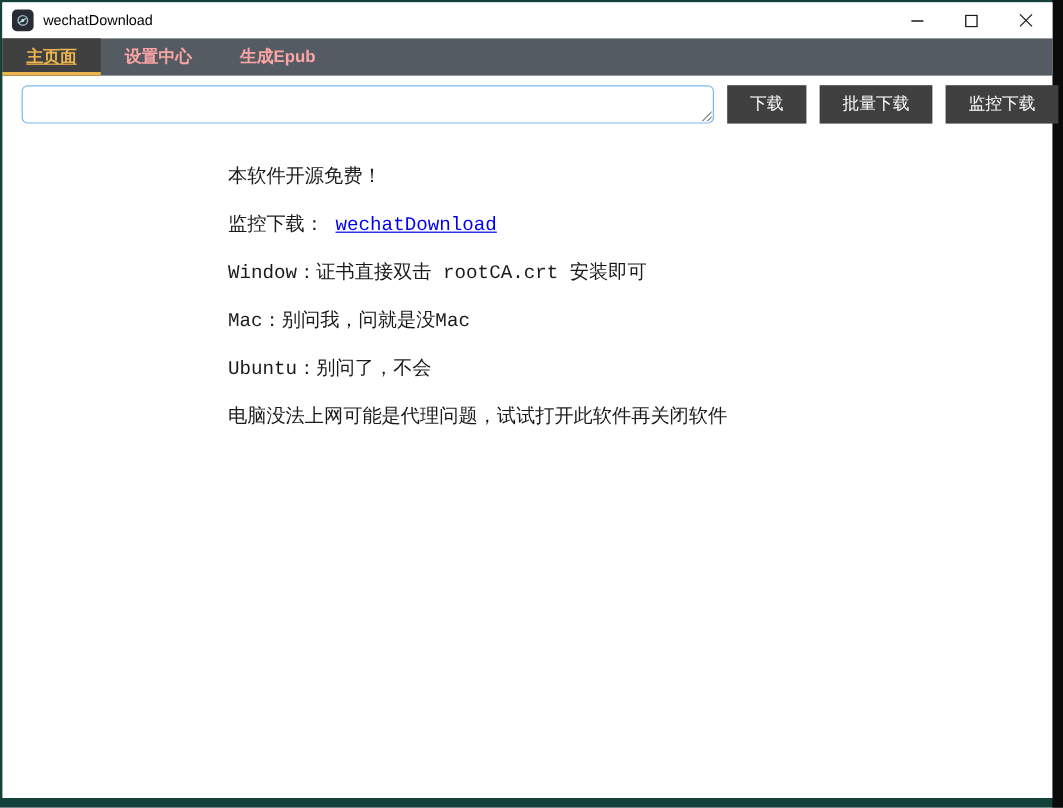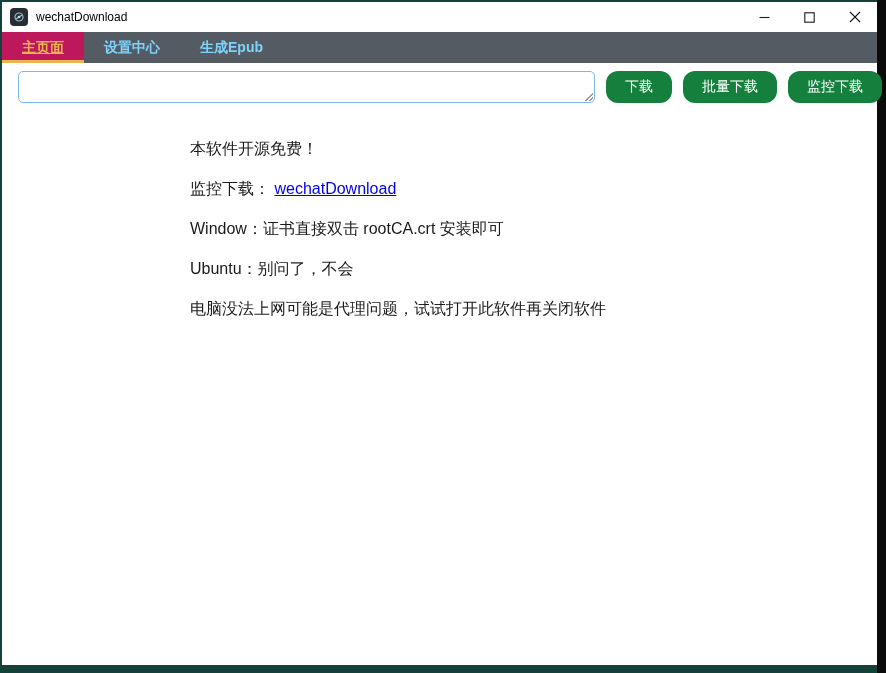--- a/index.html
+++ b/index.html
@@ -37,26 +37,26 @@
   }
   .win-btn svg { display: block; }
 
   
   .tabbar {
     height: 31px; flex: 0 0 auto; background: #555b63;
     display: flex; align-items: stretch;
   }
   .tab {
     padding: 0 20px; display: flex; align-items: center; justify-content: center;
-    font-size: 14px; font-weight: 600; color: #7dd3fc;
+    font-size: 14px; font-weight: 600; color: #fca5a5;
     border-bottom: 3px solid transparent; padding-top: 3px;
     cursor: pointer;
   }
   .tab.active {
-    background: #be185d; color: #ecb44e; border-bottom-color: #ecb44e; text-decoration: underline;
+    background: #404040; color: #ecb44e; border-bottom-color: #ecb44e; text-decoration: underline;
   }
 
   
   .toolbar {
     flex: 0 0 auto; margin: 8px 11px 0 16px;
     display: flex; align-items: flex-start; gap: 11px;
   }
   .url-box { position: relative; flex: 0 0 auto; }
   .url-input {
     width: 577px; height: 32px; resize: none;
@@ -64,30 +64,30 @@
     outline: none; font-family: inherit; font-size: 14px; padding: 5px 8px;
     display: block;
   }
   .grip {
     position: absolute; right: 2px; bottom: 2px; width: 10px; height: 10px;
     background:
       linear-gradient(135deg, transparent 0 58%, #9a9a9a 58% 66%, transparent 66% 78%, #9a9a9a 78% 86%, transparent 86%);
     pointer-events: none;
   }
   .btn {
-    height: 32px; border: none; border-radius: 12px;
-    background: #15803d; color: #ffffff;
+    height: 32px; border: none; border-radius: 0;
+    background: #404040; color: #ffffff;
     font-family: Liberation Mono, monospace; font-size: 14px;
     padding: 0 19px; cursor: pointer; white-space: nowrap;
   }
 
   
   .content { margin: 34px 20px 0 188px; flex: 1 1 auto; }
   .content p {
-    font-size: 16px; line-height: 23px; margin-bottom: 17px; color: #1a1a1a;
+    font-size: 16px; line-height: 23px; margin-bottom: 17px; color: #1a1a1a; font-family: Liberation Mono, monospace;
   }
   .content a { color: #0000ee; text-decoration: underline; cursor: pointer; }
 </style>
 </head>
 <body>
 
 <div class="desktop-right-strip"></div>
 
 <div class="window">
 
@@ -131,17 +131,18 @@
     </div>
     <button class="btn">下载</button>
     <button class="btn">批量下载</button>
     <button class="btn">监控下载</button>
   </div>
 
   <div class="content">
     <p>本软件开源免费！</p>
     <p><span>监控下载：</span> <a>wechatDownload</a></p>
     <p>Window：证书直接双击 rootCA.crt 安装即可</p>
+    <p>Mac：别问我，问就是没Mac</p>
     <p>Ubuntu：别问了，不会</p>
     <p>电脑没法上网可能是代理问题，试试打开此软件再关闭软件</p>
   </div>
 
 </div>
 
 </body></html>

